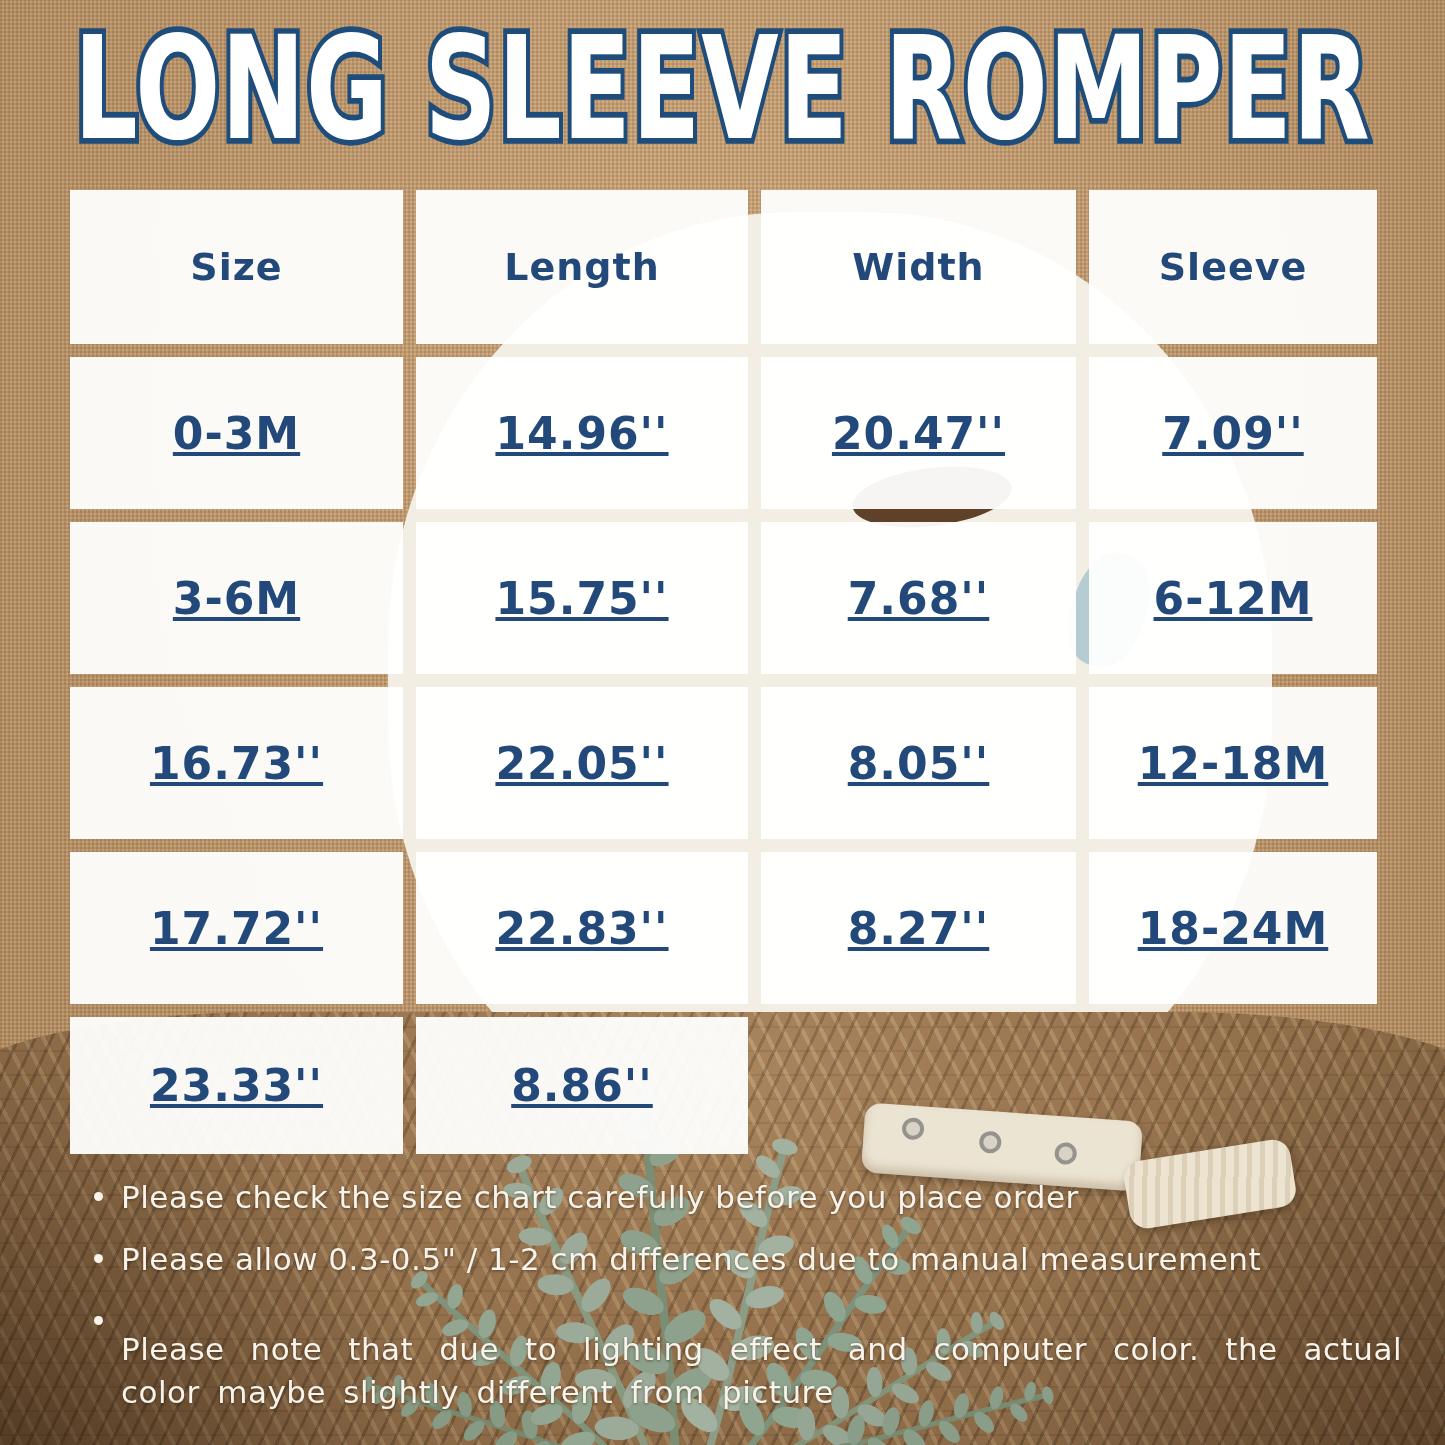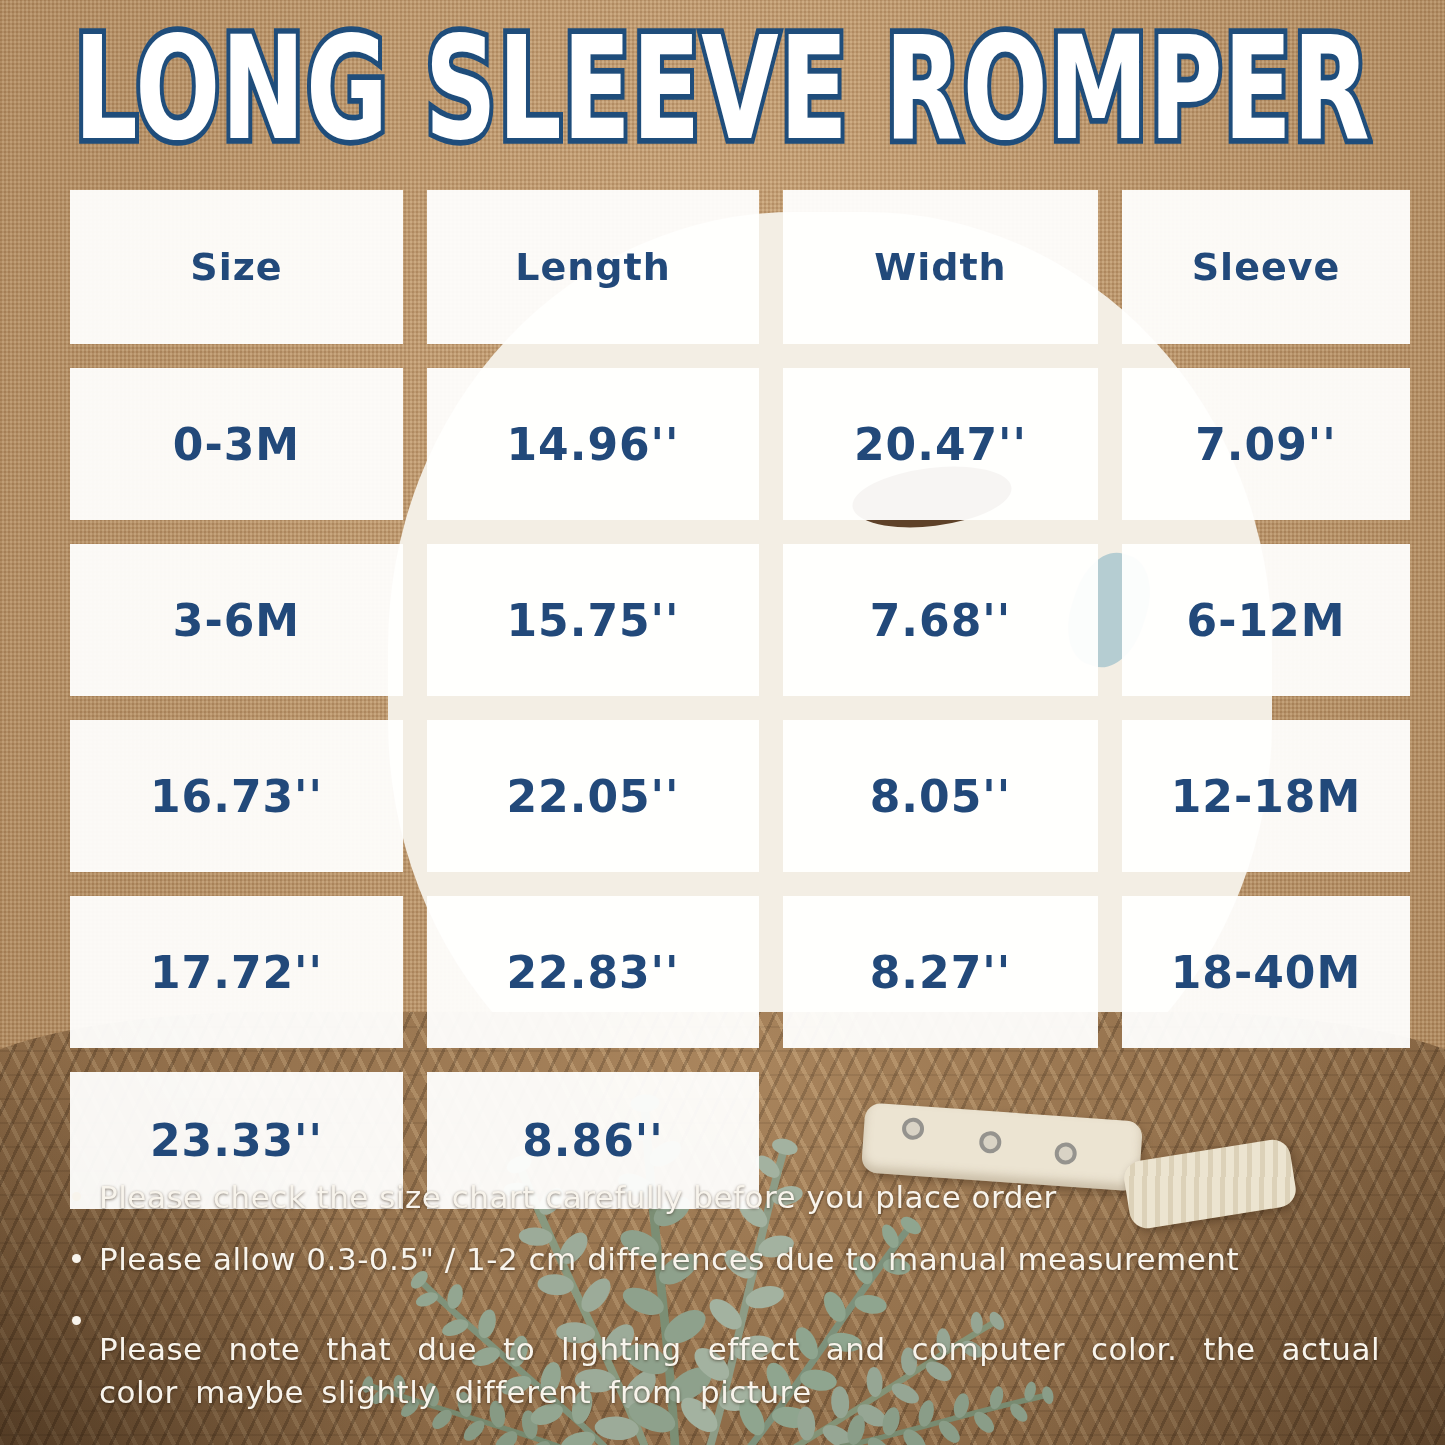--- a/index.html
+++ b/index.html
@@ -66,32 +66,32 @@
     paint-order:stroke fill;
     transform:scaleY(1.42);transform-origin:50% 0;
     text-shadow:0 2px 0 rgba(31,77,123,0.35);
   }
   
   .size-table{
     position:absolute;left:70px;top:190px;
     display:grid;
     grid-template-columns:333px 332px 315px 288px;
     grid-template-rows:154px 152px 152px 152px 152px 137px;
-    gap:24px;
+    gap:13px;
     text-align:center;
   }
   .cell{
     background:rgba(255,255,254,0.95);
     display:flex;align-items:center;justify-content:center;
     color:#22497a;
   }
   .cell.header{font-size:38px;font-weight:600;letter-spacing:1px;}
-  .cell.value{font-size:44px;font-weight:700;letter-spacing:1px;}
+  .cell.value{font-size:44px;font-weight:700;letter-spacing:1px;text-decoration:underline;}
   
-  .notes{position:absolute;left:68px;top:1176px;width:1312px;color:#f8f4ec;}
+  .notes{position:absolute;left:90px;top:1176px;width:1312px;color:#f8f4ec;}
   .note{display:flex;align-items:flex-start;margin-bottom:19px;}
   .dot{flex:0 0 auto;width:9px;height:9px;border-radius:50%;background:#f8f4ec;margin:16px 18px 0 4px;}
   .note-text{
     flex:1;font-size:31px;font-weight:500;line-height:43px;letter-spacing:0.5px;
     text-shadow:0 1px 3px rgba(40,24,10,0.55);
   }
   .note:nth-child(3) .note-text{text-align:justify;word-spacing:7px;margin-top:28px;}
 </style>
 </head>
 <body>
@@ -156,21 +156,21 @@
   <div class="cell value">6-12M</div>
   <div class="cell value">16.73''</div>
   <div class="cell value">22.05''</div>
   <div class="cell value">8.05''</div>
 
   <div class="cell value">12-18M</div>
   <div class="cell value">17.72''</div>
   <div class="cell value">22.83''</div>
   <div class="cell value">8.27''</div>
 
-  <div class="cell value">18-40M</div>
+  <div class="cell value">18-24M</div>
   <div class="cell value">23.33''</div>
   <div class="cell value">8.86''</div>
 </div>
 
 <div class="notes">
   <div class="note">
     <span class="dot"></span>
     <span class="note-text">Please check the size chart carefully before you place order</span>
   </div>
   <div class="note">

